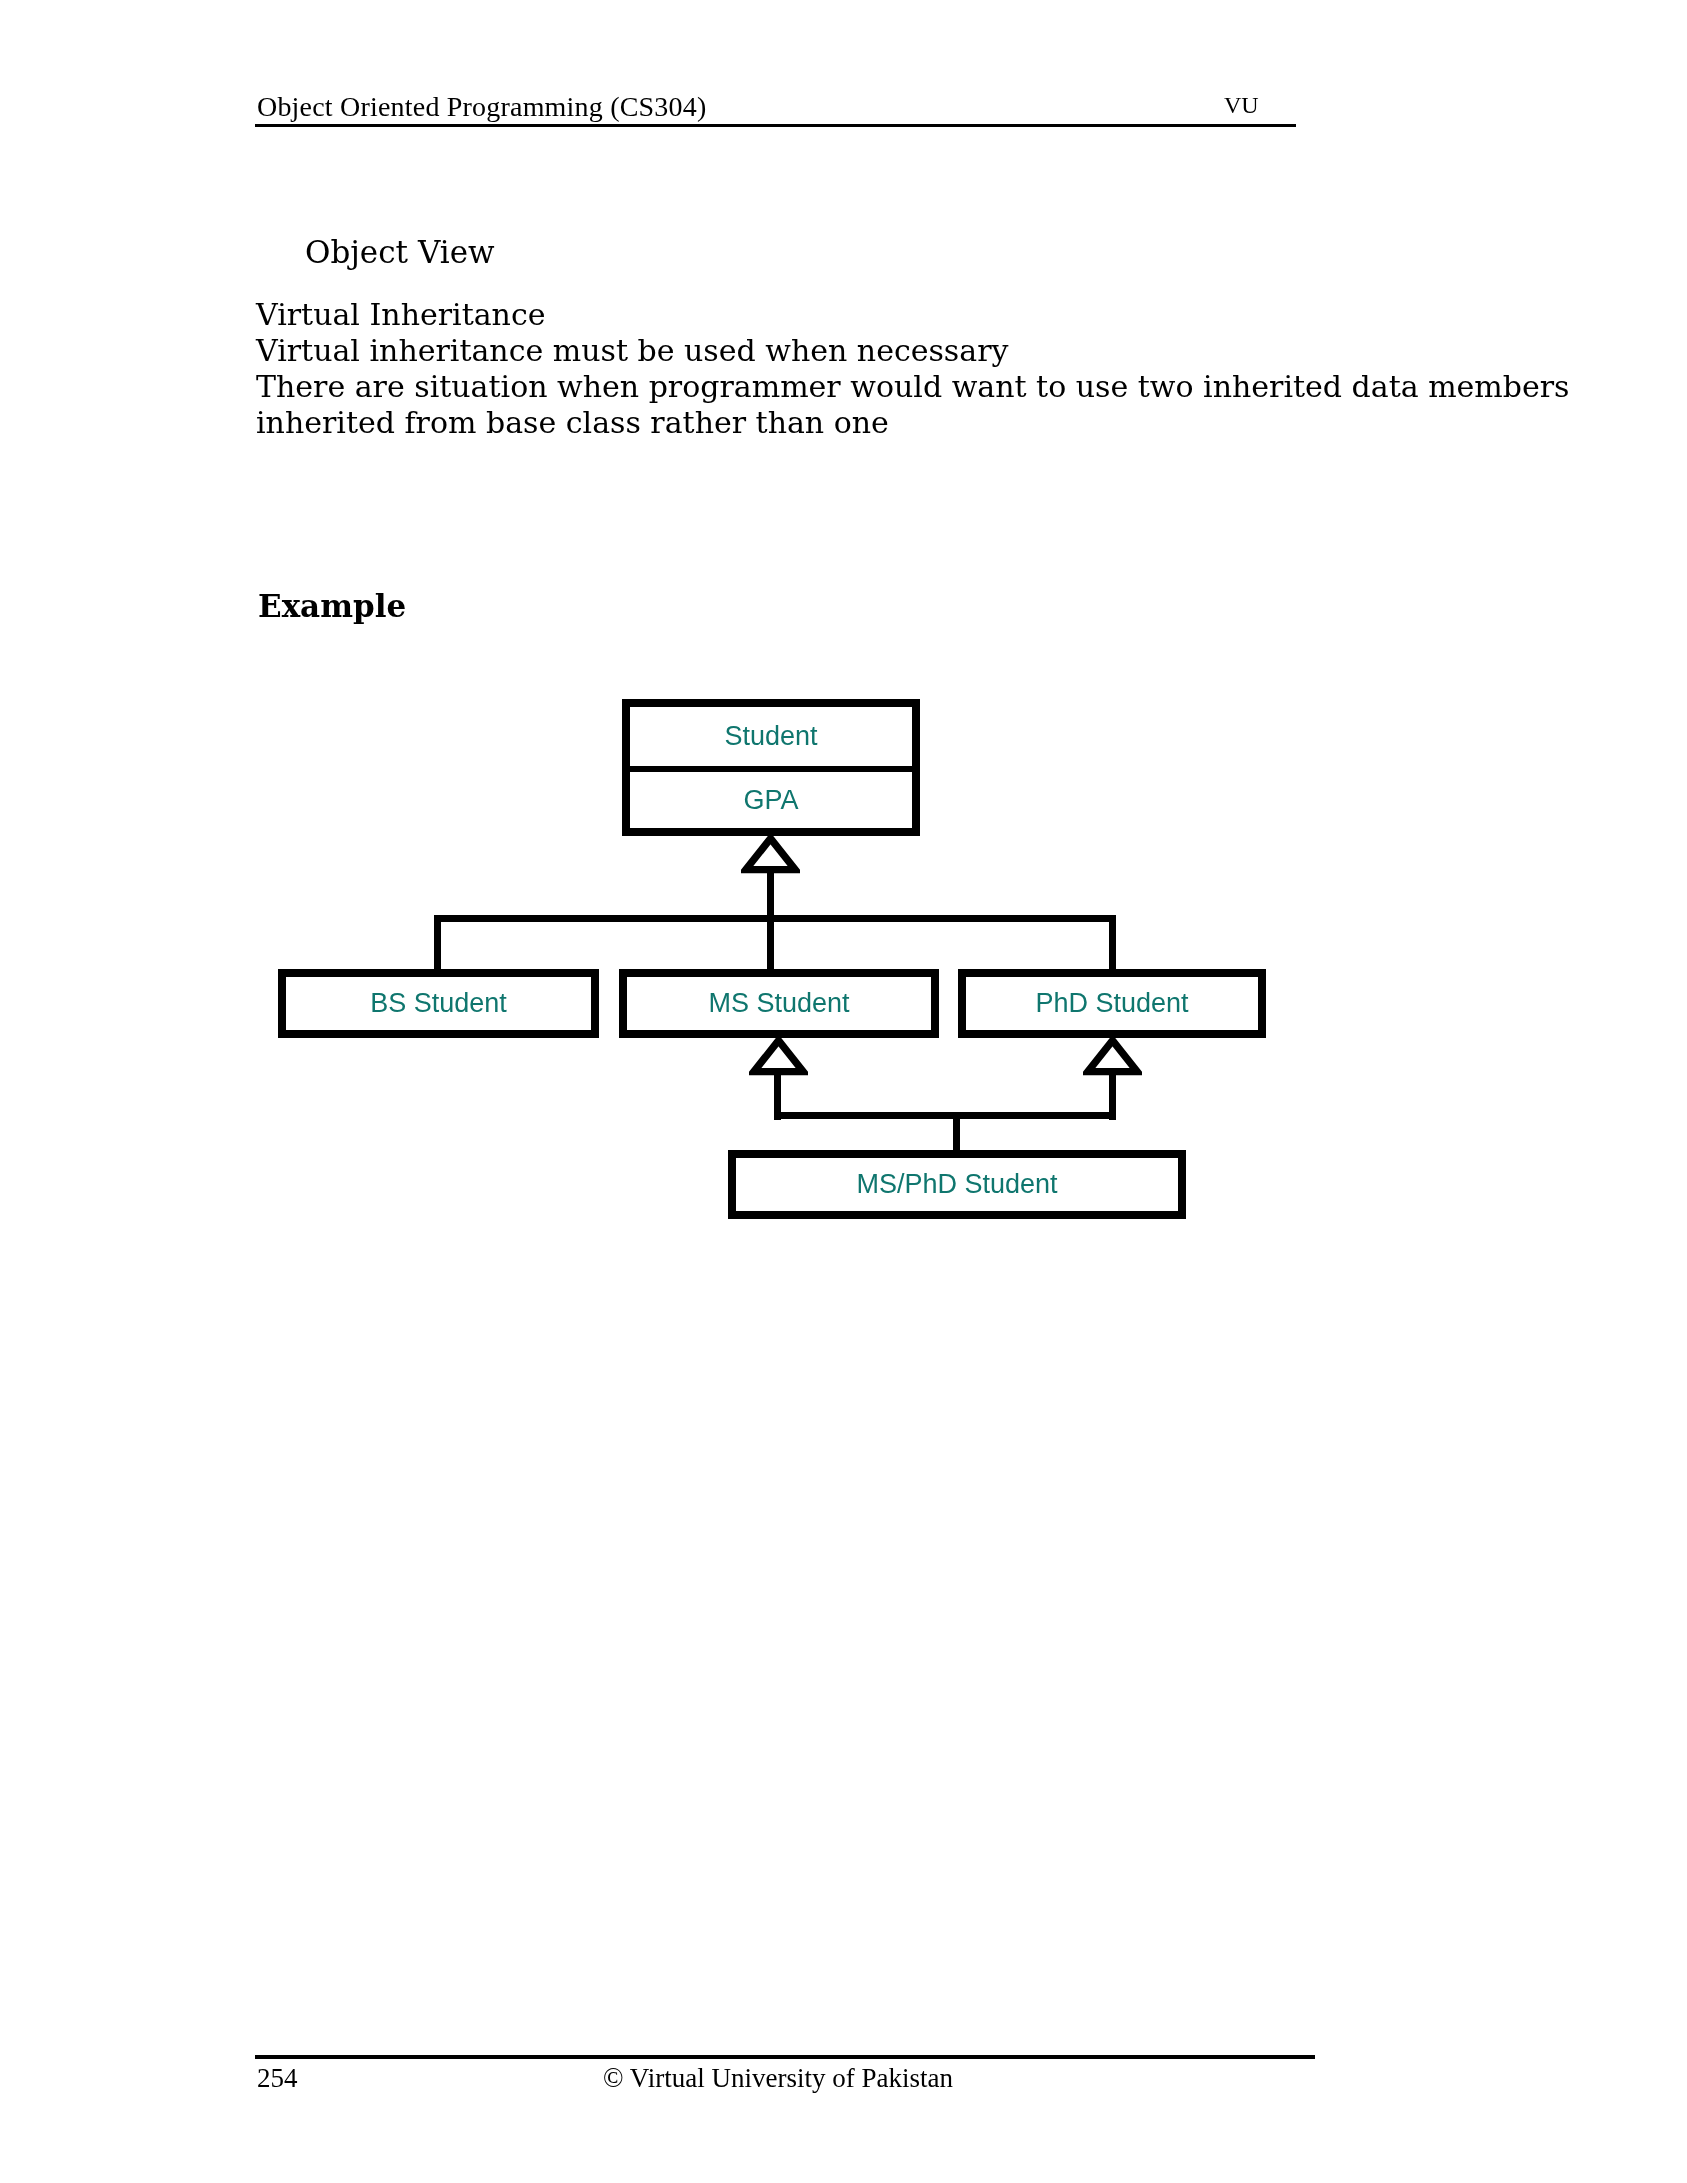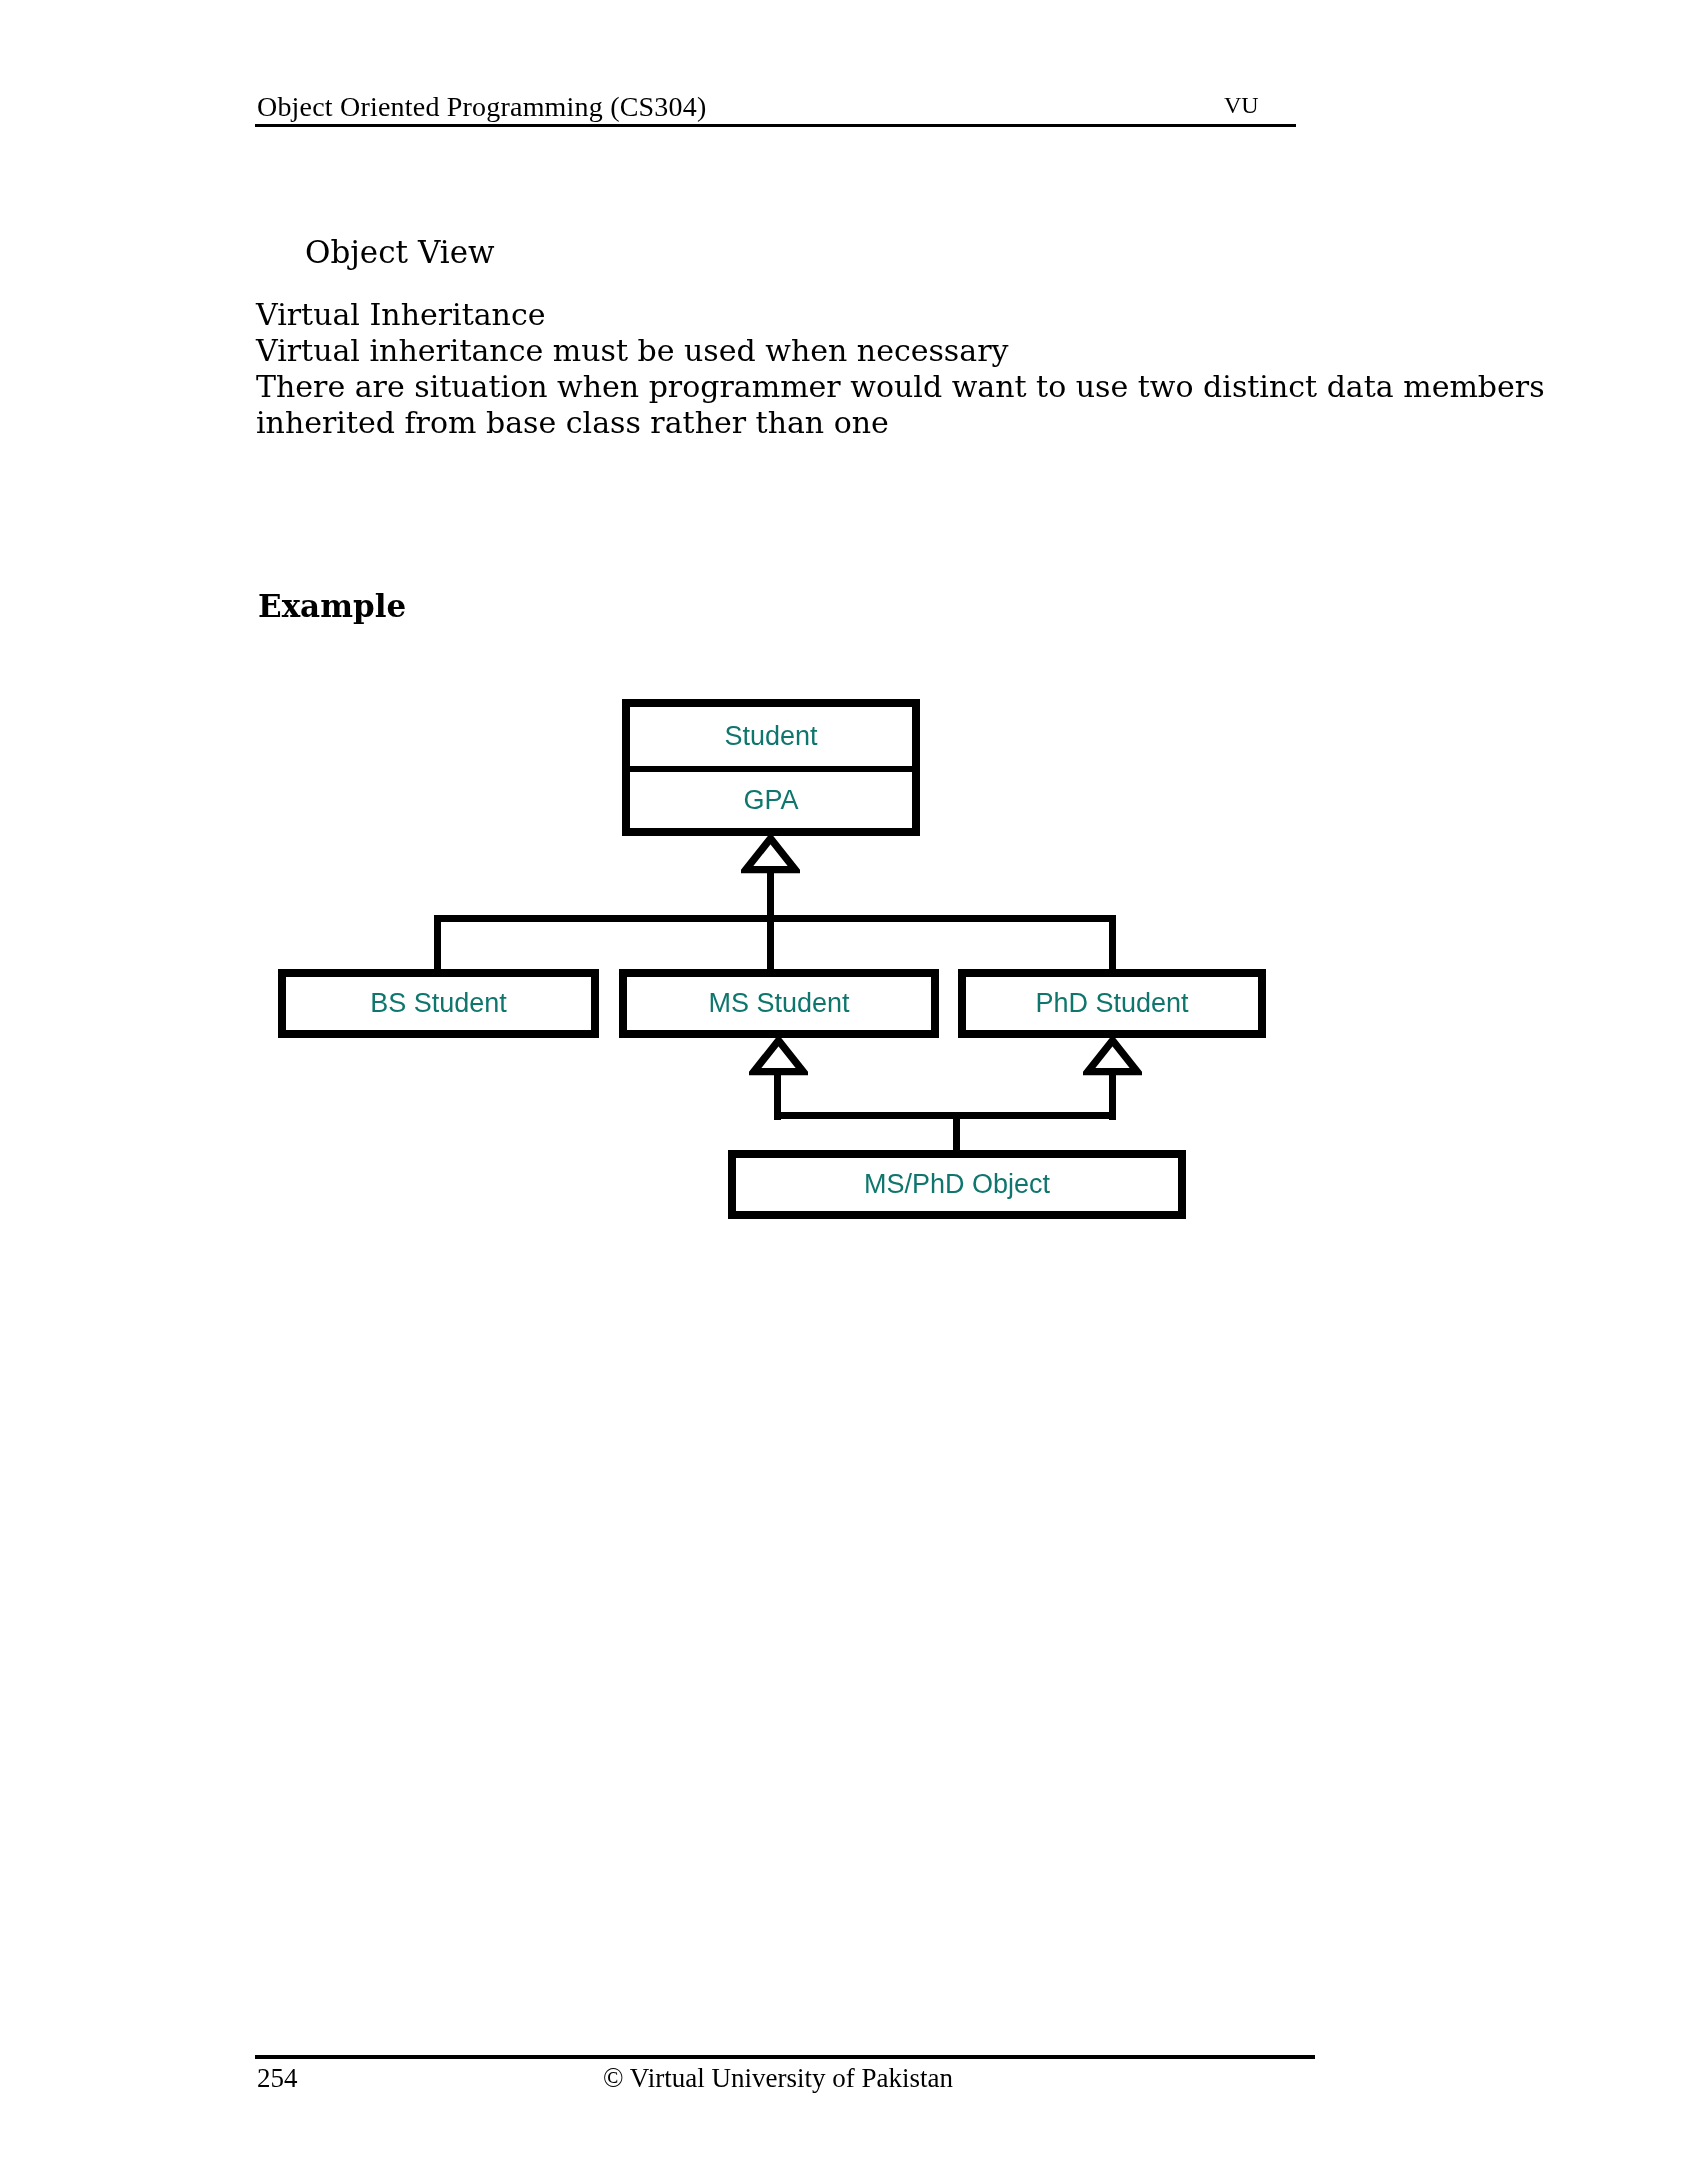--- a/index.html
+++ b/index.html
@@ -78,21 +78,21 @@
     <div class="header-title">Object Oriented Programming (CS304)</div>
     <div class="header-badge">VU</div>
     <div class="header-rule"></div>
   </div>
 
   <div class="memory-view">Object View</div>
 
   <div class="paragraph">
     <div>Virtual Inheritance</div>
     <div>Virtual inheritance must be used when necessary</div>
-    <div>There are situation when programmer would want to use two distinct data members</div>
+    <div>There are situation when programmer would want to use two inherited data members</div>
     <div>inherited from base class rather than one</div>
   </div>
 
   <div class="example-heading">Example</div>
 
   <div class="diagram">
 
     <div class="node split" style="left:622px;top:699px;width:298px;height:137px;">
       <div class="cmp cmp-top">Student</div>
       <div class="cmp cmp-bottom">GPA</div>
@@ -122,21 +122,21 @@
     </svg>
     <svg class="tri" style="left:1083px;top:1036px;" viewBox="0 0 72 48">
       <polygon points="36,5 6,43 66,43" fill="#ffffff" stroke="#000000" stroke-width="9"></polygon>
     </svg>
     <div class="vline" style="left:774px;top:1073px;width:7.4px;height:47px;"></div>
     <div class="vline" style="left:1109px;top:1073px;width:7.4px;height:47px;"></div>
     <div class="hline" style="left:774px;top:1112px;width:342px;height:7.4px;"></div>
     <div class="vline" style="left:953px;top:1112px;width:7.4px;height:38px;"></div>
 
     <div class="node" style="left:728px;top:1150px;width:458px;height:69px;">
-      <span>MS/PhD Object</span>
+      <span>MS/PhD Student</span>
     </div>
   </div>
 
   <div>
     <div class="footer-rule"></div>
     <div class="page-number">254</div>
     <div class="copyright">© Virtual University of Pakistan</div>
   </div>
 
 </div>

